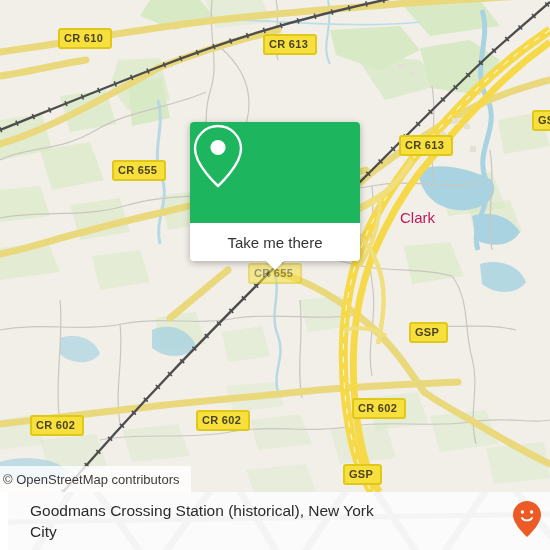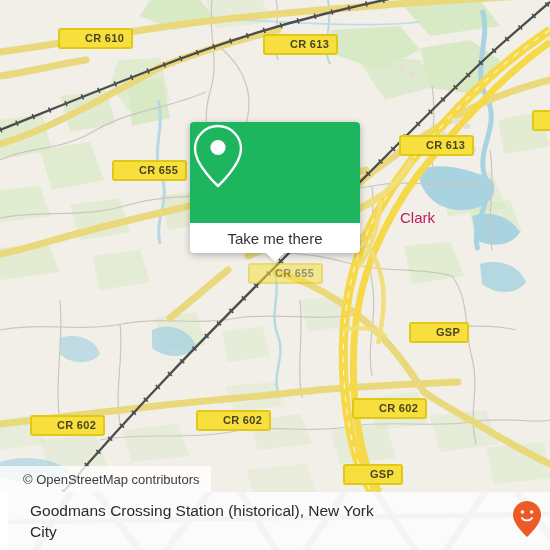--- a/index.html
+++ b/index.html
@@ -21,21 +21,21 @@
   
   .shield {
     position:absolute;
     background:#f7e03d;
     border:2px solid #e0c818;
     border-radius:3px;
     color:#4a4320;
     font-size:11px;
     font-weight:bold;
     letter-spacing:0.3px;
-    padding:2px 7px 3px 25px;
+    padding:2px 7px 3px 4px;
     white-space:nowrap;
     line-height:12px;
     font-family:"Liberation Sans", sans-serif;
   }
   .shield.dim { opacity:0.55; }
 
   
   .place-label {
     position:absolute;
     color:#be185d;
@@ -54,21 +54,21 @@
     overflow:visible;
     z-index:30;
   }
   .card-top {
     height:101px;
     background:#1eb55f;
     border-radius:4px 4px 0 0;
     display:flex; align-items:center; justify-content:center;
   }
   .card-bottom {
-    height:30px;
+    height:38px;
     background:#ffffff;
     border-radius:0 0 4px 4px;
     display:flex; align-items:center; justify-content:center;
     position:relative;
   }
   .card-bottom .cta {
     color:#333333;
     font-size:15px;
     font-family:"Liberation Sans", sans-serif;
   }
@@ -81,21 +81,21 @@
     border-right:10px solid transparent;
     border-top:10px solid #ffffff;
     filter:drop-shadow(0 2px 1px rgba(0,0,0,0.12));
   }
 
   
   .attribution {
     position:absolute;
     left:0; top:466px;
     height:26px;
-    padding:0 11px 0 23px;
+    padding:0 11px 0 3px;
     display:flex; align-items:center;
     background:rgba(255,255,255,0.80);
     color:#3c3c3c;
     font-size:13px;
     z-index:25;
     font-family:"Liberation Sans", sans-serif;
   }
 
   
   .footer {

